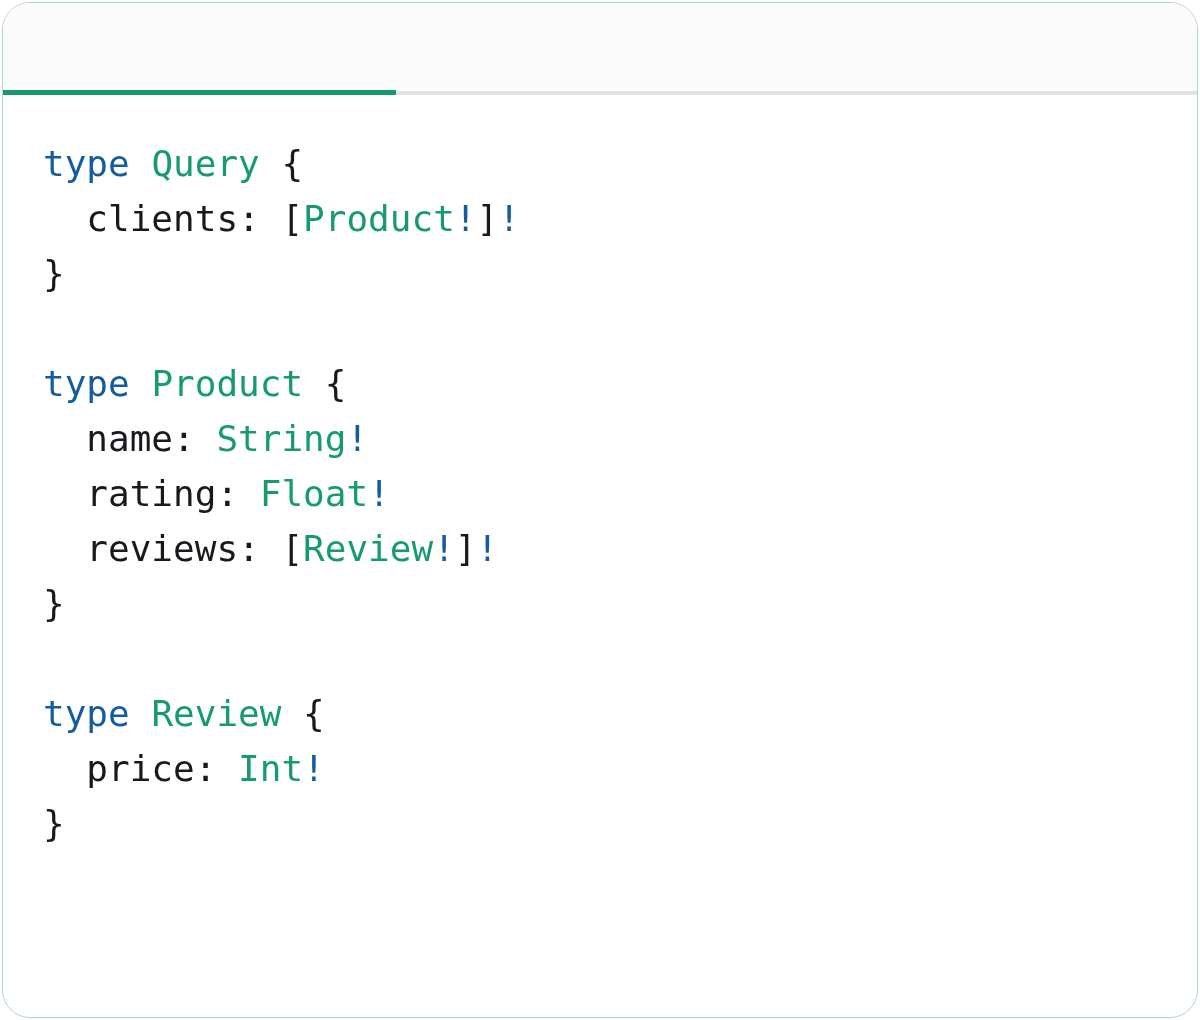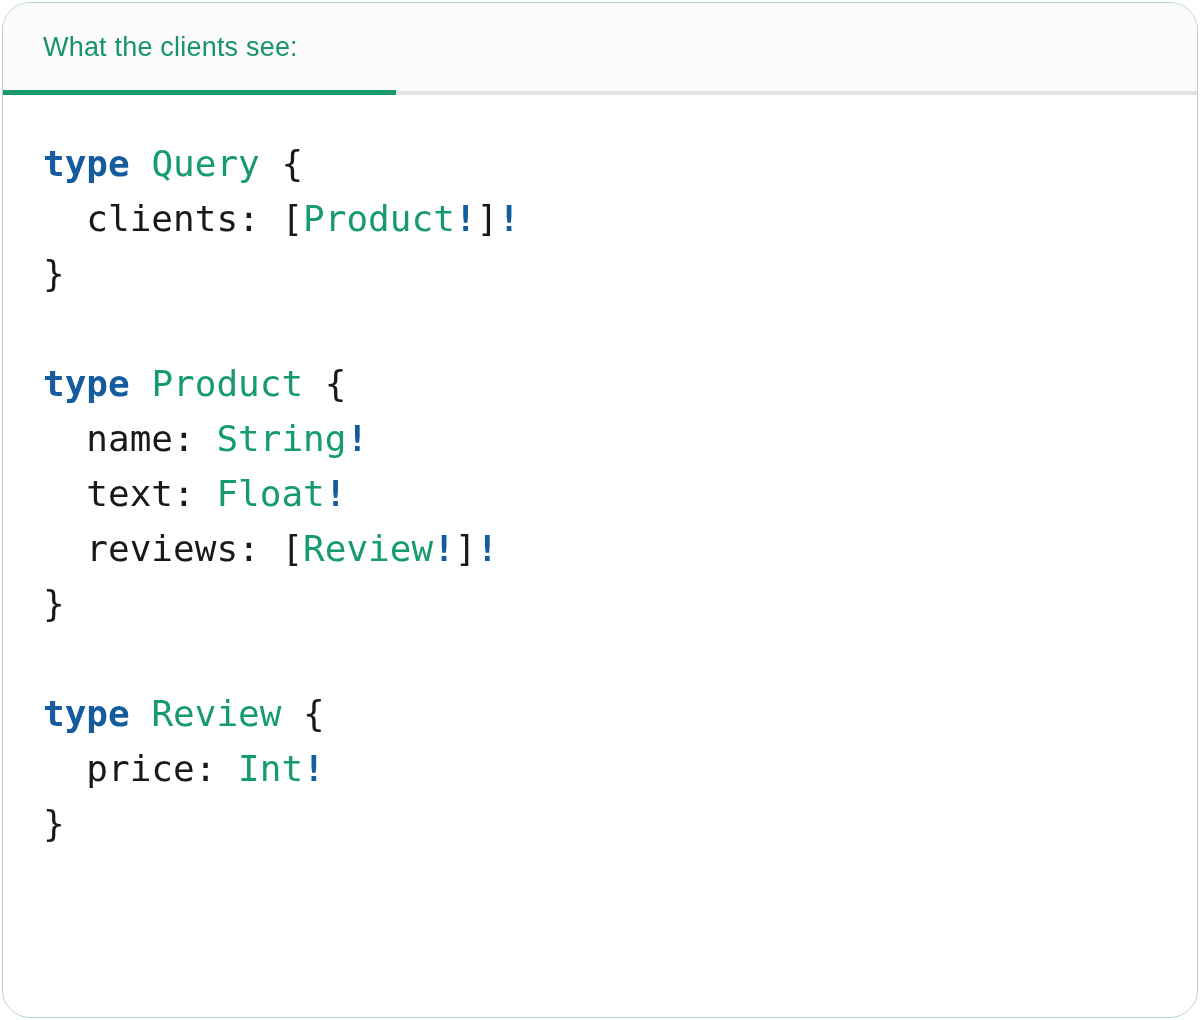--- a/index.html
+++ b/index.html
@@ -48,40 +48,39 @@
     font-family: "DejaVu Sans Mono", "Liberation Mono", monospace;
     font-size: 36px;
     line-height: 55px;
     font-weight: 500;
     color: var(--plain-text, #17191c);
   }
   .code-line {
     white-space: pre;
     height: 55px;
   }
-  .tok-kw { color: var(--keyword-blue, #155c9e); font-weight: bold; }
+  .tok-kw { color: var(--keyword-blue, #155c9e); }
   .tok-ty { color: var(--type-teal, #169a72); }
   .tok-pl { color: var(--plain-text, #17191c); }
 </style>
 </head>
 <body>
 
 <div class="card">
   <div class="card-header">
-    <span class="tab-label">What the clients see:</span>
     <div class="tab-underline"></div>
   </div>
   <div class="code">
       <div class="code-line"><span class="tok-kw">type</span><span class="tok-pl"> </span><span class="tok-ty">Query</span><span class="tok-pl"> {</span></div>
       <div class="code-line"><span class="tok-pl">  clients: [</span><span class="tok-ty">Product</span><span class="tok-kw">!</span><span class="tok-pl">]</span><span class="tok-kw">!</span></div>
       <div class="code-line"><span class="tok-pl">}</span></div>
       <div class="code-line">&nbsp;</div>
       <div class="code-line"><span class="tok-kw">type</span><span class="tok-pl"> </span><span class="tok-ty">Product</span><span class="tok-pl"> {</span></div>
       <div class="code-line"><span class="tok-pl">  name: </span><span class="tok-ty">String</span><span class="tok-kw">!</span></div>
-      <div class="code-line"><span class="tok-pl">  text: </span><span class="tok-ty">Float</span><span class="tok-kw">!</span></div>
+      <div class="code-line"><span class="tok-pl">  rating: </span><span class="tok-ty">Float</span><span class="tok-kw">!</span></div>
       <div class="code-line"><span class="tok-pl">  reviews: [</span><span class="tok-ty">Review</span><span class="tok-kw">!</span><span class="tok-pl">]</span><span class="tok-kw">!</span></div>
       <div class="code-line"><span class="tok-pl">}</span></div>
       <div class="code-line">&nbsp;</div>
       <div class="code-line"><span class="tok-kw">type</span><span class="tok-pl"> </span><span class="tok-ty">Review</span><span class="tok-pl"> {</span></div>
       <div class="code-line"><span class="tok-pl">  price: </span><span class="tok-ty">Int</span><span class="tok-kw">!</span></div>
       <div class="code-line"><span class="tok-pl">}</span></div>
     </div>
 </div>
 
 </body></html>

